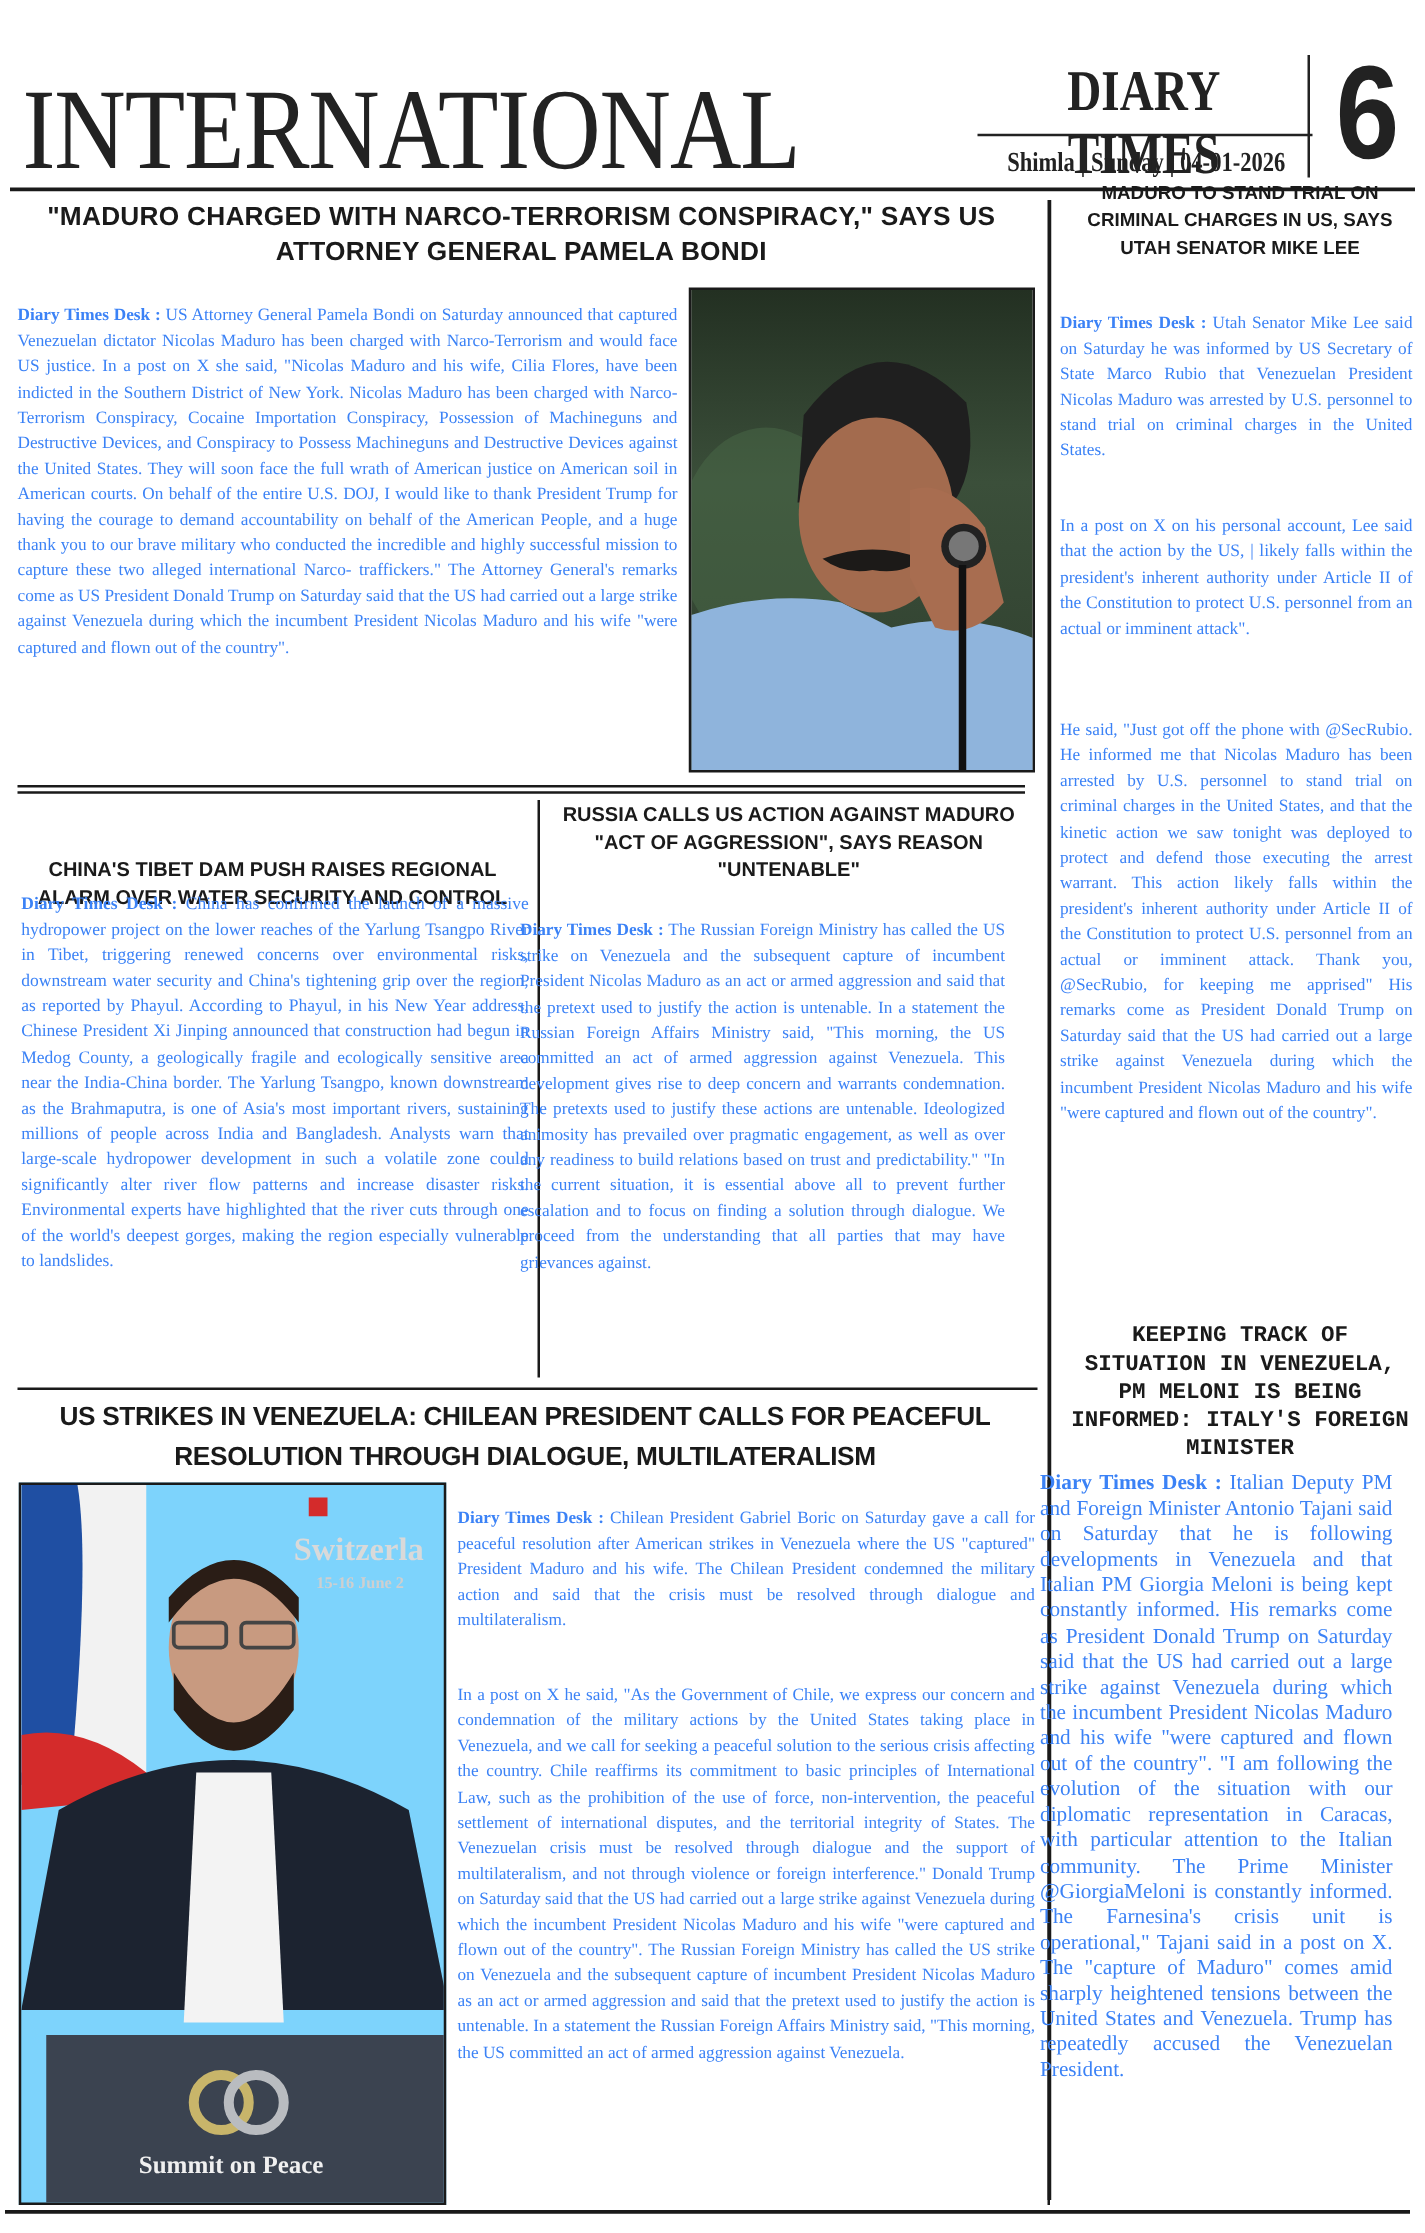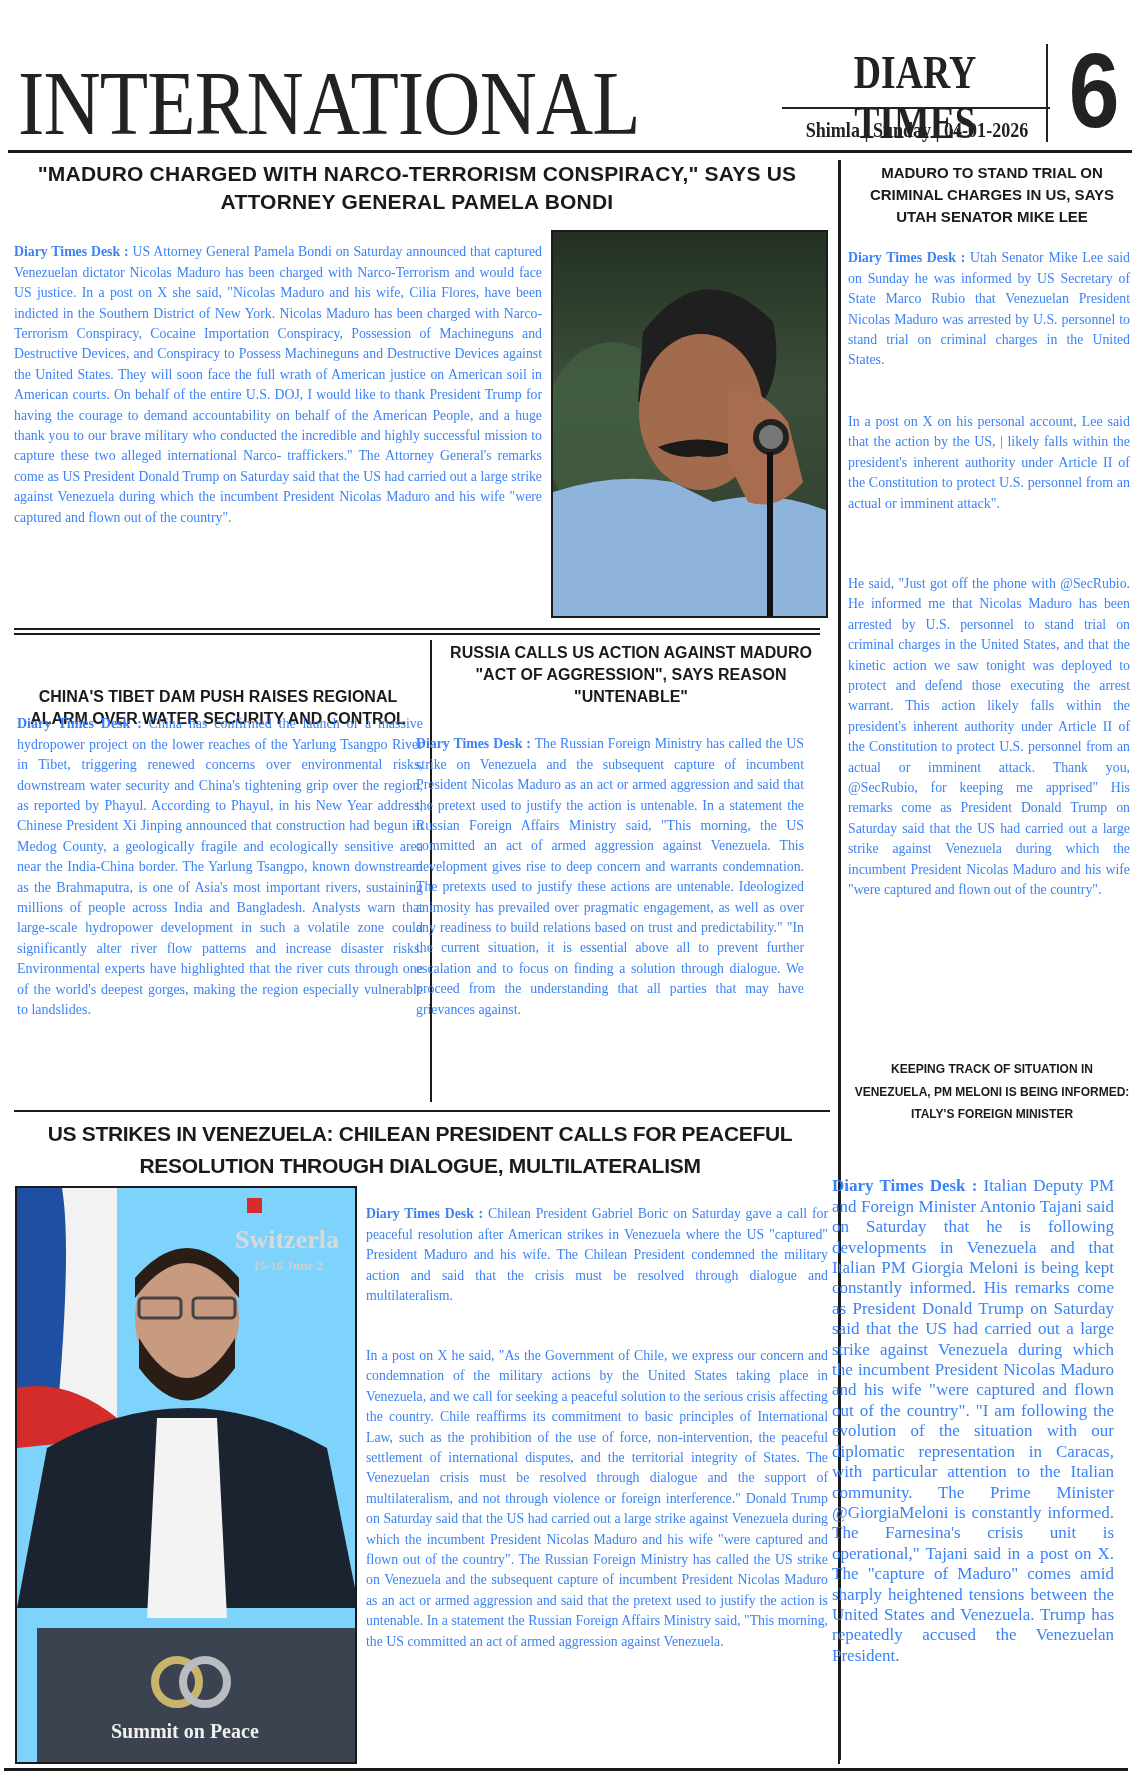--- a/index.html
+++ b/index.html
@@ -134,28 +134,28 @@
   </div>
   <div class="body-text" style="left:366px; top:1184px; width:462px; font-size:13.8px; line-height:20.4px;">
     <span class="desk">Diary Times Desk :</span><span> Chilean President Gabriel Boric on Saturday gave a call for peaceful resolution after American strikes in Venezuela where the US "captured" President Maduro and his wife. The Chilean President condemned the military action and said that the crisis must be resolved through dialogue and multilateralism.</span>
   </div>
   <div class="body-text" style="left:366px; top:1346px; width:462px; font-size:13.8px; line-height:20.4px;">In a post on X he said, "As the Government of Chile, we express our concern and condemnation of the military actions by the United States taking place in Venezuela, and we call for seeking a peaceful solution to the serious crisis affecting the country. Chile reaffirms its commitment to basic principles of International Law, such as the prohibition of the use of force, non-intervention, the peaceful settlement of international disputes, and the territorial integrity of States. The Venezuelan crisis must be resolved through dialogue and the support of multilateralism, and not through violence or foreign interference." Donald Trump on Saturday said that the US had carried out a large strike against Venezuela during which the incumbent President Nicolas Maduro and his wife "were captured and flown out of the country". The Russian Foreign Ministry has called the US strike on Venezuela and the subsequent capture of incumbent President Nicolas Maduro as an act or armed aggression and said that the pretext used to justify the action is untenable. In a statement the Russian Foreign Affairs Ministry said, "This morning, the US committed an act of armed aggression against Venezuela.</div>
 </article>
 
 <div class="vrule" style="left:838px; top:1184px; width:2px; height:580px;"></div>
 
 <article>
-  <h2 class="headline" style="left:856px; top:162px; width:272px; font-size:15px; line-height:22px;">MADURO TO STAND TRIAL ON CRIMINAL CHARGES IN US, SAYS UTAH SENATOR MIKE LEE</h2>
+  <h2 class="headline" style="left:856px; top:144px; width:272px; font-size:15px; line-height:22px;">MADURO TO STAND TRIAL ON CRIMINAL CHARGES IN US, SAYS UTAH SENATOR MIKE LEE</h2>
   <div class="body-text" style="left:848px; top:228px; width:282px; font-size:13.8px; line-height:20.4px;">
-    <span class="desk">Diary Times Desk :</span><span> Utah Senator Mike Lee said on Sunday he was informed by US Secretary of State Marco Rubio that Venezuelan President Nicolas Maduro was arrested by U.S. personnel to stand trial on criminal charges in the United States.</span>
+    <span class="desk">Diary Times Desk :</span><span> Utah Senator Mike Lee said on Saturday he was informed by US Secretary of State Marco Rubio that Venezuelan President Nicolas Maduro was arrested by U.S. personnel to stand trial on criminal charges in the United States.</span>
   </div>
   <div class="body-text" style="left:848px; top:412px; width:282px; font-size:14px; line-height:20.4px;">In a post on X on his personal account, Lee said that the action by the US, | likely falls within the president's inherent authority under Article II of the Constitution to protect U.S. personnel from an actual or imminent attack".</div>
   <div class="body-text" style="left:848px; top:574px; width:282px; font-size:13.8px; line-height:20.4px;">He said, "Just got off the phone with @SecRubio. He informed me that Nicolas Maduro has been arrested by U.S. personnel to stand trial on criminal charges in the United States, and that the kinetic action we saw tonight was deployed to protect and defend those executing the arrest warrant. This action likely falls within the president's inherent authority under Article II of the Constitution to protect U.S. personnel from an actual or imminent attack. Thank you, @SecRubio, for keeping me apprised" His remarks come as President Donald Trump on Saturday said that the US had carried out a large strike against Venezuela during which the incumbent President Nicolas Maduro and his wife "were captured and flown out of the country".</div>
 </article>
 
 <article>
-  <h2 class="headline" style="left:852px; top:1058px; width:280px; font-size:12px; line-height:22.5px;">KEEPING TRACK OF SITUATION IN VENEZUELA, PM MELONI IS BEING INFORMED: ITALY'S FOREIGN MINISTER</h2>
+  <h2 class="headline" style="left:852px; top:1058px; width:280px; font-size:18px; line-height:22.5px;font-family:Liberation Mono, monospace;">KEEPING TRACK OF SITUATION IN VENEZUELA, PM MELONI IS BEING INFORMED: ITALY'S FOREIGN MINISTER</h2>
   <div class="body-text" style="left:832px; top:1156px; width:282px; font-size:17px; line-height:20.4px;">
     <span class="desk">Diary Times Desk :</span><span>  Italian Deputy PM and Foreign Minister Antonio Tajani said on Saturday that he is following developments in Venezuela and that Italian PM Giorgia Meloni is being kept constantly informed. His remarks come as President Donald Trump on Saturday said that the US had carried out a large strike against Venezuela during which the incumbent President Nicolas Maduro and his wife "were captured and flown out of the country". "I am following the evolution of the situation with our diplomatic representation in Caracas, with particular attention to the Italian community. The Prime Minister @GiorgiaMeloni is constantly informed. The Farnesina's crisis unit is operational," Tajani said in a post on X. The "capture of Maduro" comes amid sharply heightened tensions between the United States and Venezuela. Trump has repeatedly accused the Venezuelan President.</span>
   </div>
 </article>
 
 <div class="hrule" style="left:4px; top:1768px; width:1124px; height:3px;"></div>
 
 </body></html>

